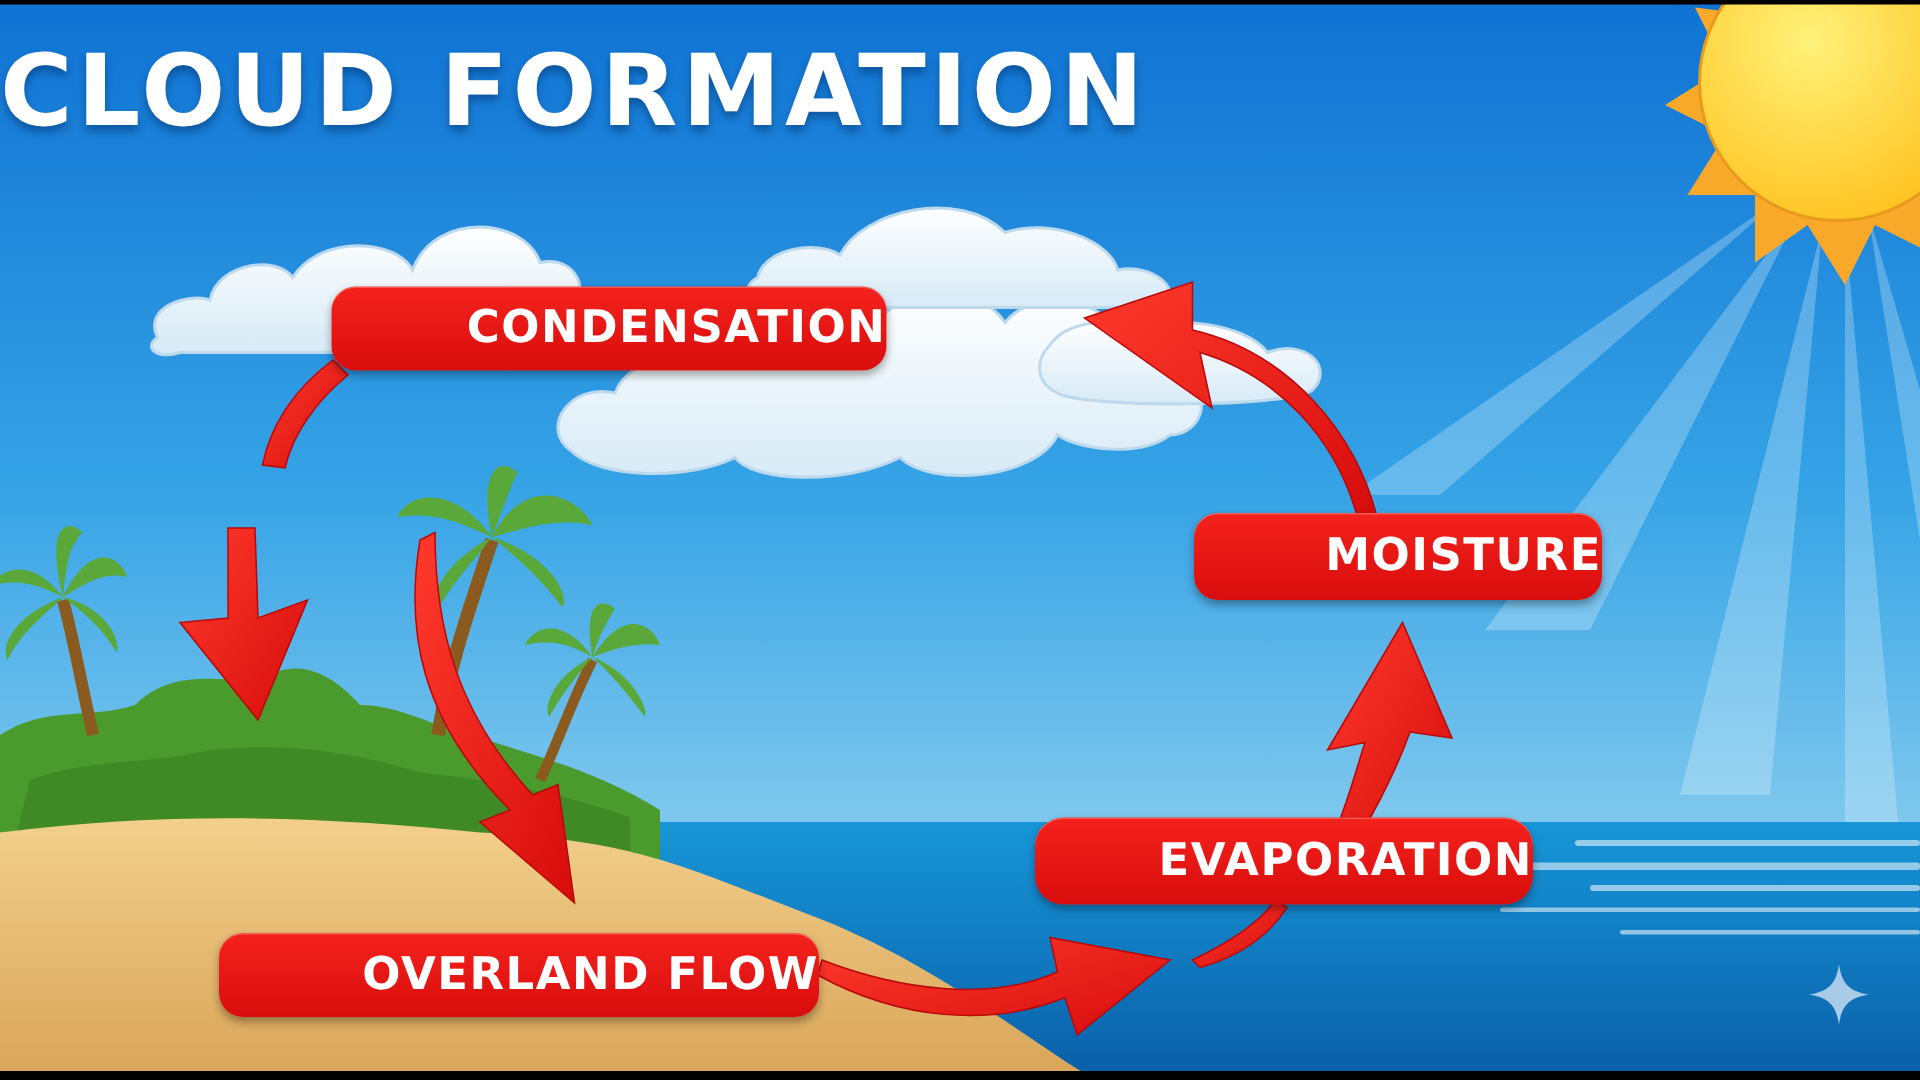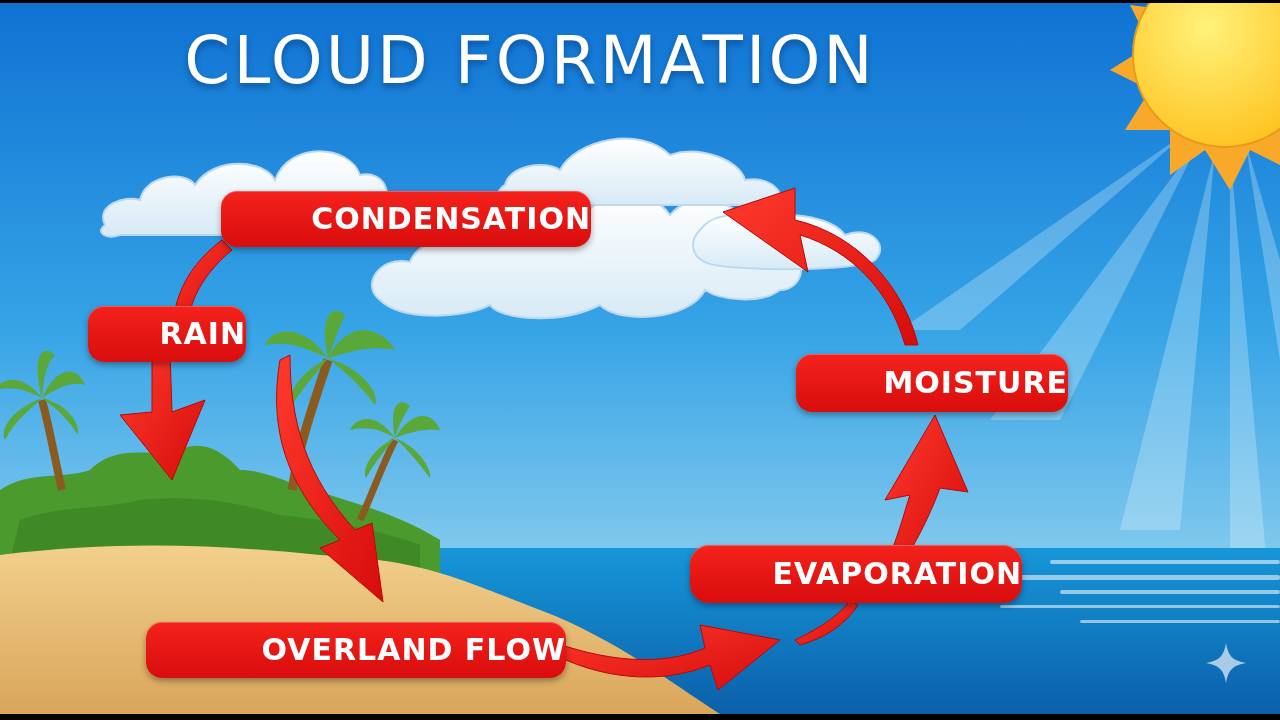--- a/index.html
+++ b/index.html
@@ -1,18 +1,18 @@
 <!DOCTYPE html>
 <html><head>
 <meta charset="utf-8">
 <style>
   html,body{margin:0;padding:0;background:#000;}
   #stage{position:relative;width:1280px;height:720px;overflow:hidden;font-family:"DejaVu Sans","Liberation Sans",sans-serif;}
   #scene{position:absolute;left:0;top:0;}
-  .title{position:absolute;left:0;top:22px;width:1060px;text-align:center;color:#fff;font-weight:normal;font-size:66px;letter-spacing:3px;text-shadow:0 4px 6px rgba(0,40,90,0.45);}
+  .title{position:absolute;left:0;top:22px;width:1060px;text-align:left;color:#fff;font-weight:bold;font-size:66px;letter-spacing:3px;text-shadow:0 4px 6px rgba(0,40,90,0.45);}
   .label{position:absolute;background:linear-gradient(#f4221c,#d80d0d);color:#fff;font-weight:bold;border-radius:16px;box-shadow:0 3px 6px rgba(0,0,0,0.35), inset 0 1px 0 rgba(255,255,255,0.25);text-align:right;letter-spacing:1px;white-space:nowrap;}
   .label span{display:inline-block;}
   .sparkle{position:absolute;left:1204px;top:641px;width:44px;height:44px;}
 </style>
 </head>
 <body>
 
 <div id="stage">
 <svg id="scene" width="1280" height="720" viewBox="0 0 1280 720">
   <defs>
@@ -135,29 +135,26 @@
 
   <rect x="0" y="0" width="1280" height="3" fill="#000"></rect>
   <rect x="0" y="714" width="1280" height="6" fill="#000"></rect>
 </svg>
 
 <div class="title">CLOUD FORMATION</div>
 
 <div class="label" style="left:221px;top:191px;width:370px;height:56px;line-height:56px;font-size:30px;">
   <span>CONDENSATION</span>
 </div>
-<div class="label" style="left:88px;top:306px;width:158px;height:56px;line-height:56px;font-size:30px;">
-  <span>RAIN</span>
-</div>
-<div class="label" style="left:146px;top:622px;width:400px;height:56px;line-height:56px;font-size:30px;padding-left:20px;">
+<div class="label" style="left:146px;top:622px;width:400px;height:56px;line-height:56px;font-size:30px;">
   <span>OVERLAND FLOW</span>
 </div>
 <div class="label" style="left:690px;top:545px;width:332px;height:58px;line-height:58px;font-size:30px;border-radius:19px;">
   <span>EVAPORATION</span>
 </div>
-<div class="label" style="left:796px;top:354px;width:272px;height:58px;line-height:58px;font-size:30px;">
+<div class="label" style="left:796px;top:342px;width:272px;height:58px;line-height:58px;font-size:30px;">
   <span>MOISTURE</span>
 </div>
 
 <svg class="sparkle" viewBox="0 0 44 44">
   <path d="M22,2 C24,15 29,20 42,22 C29,24 24,29 22,42 C20,29 15,24 2,22 C15,20 20,15 22,2Z" fill="#a9cbe8"></path>
 </svg>
 </div>
 
 </body></html>

